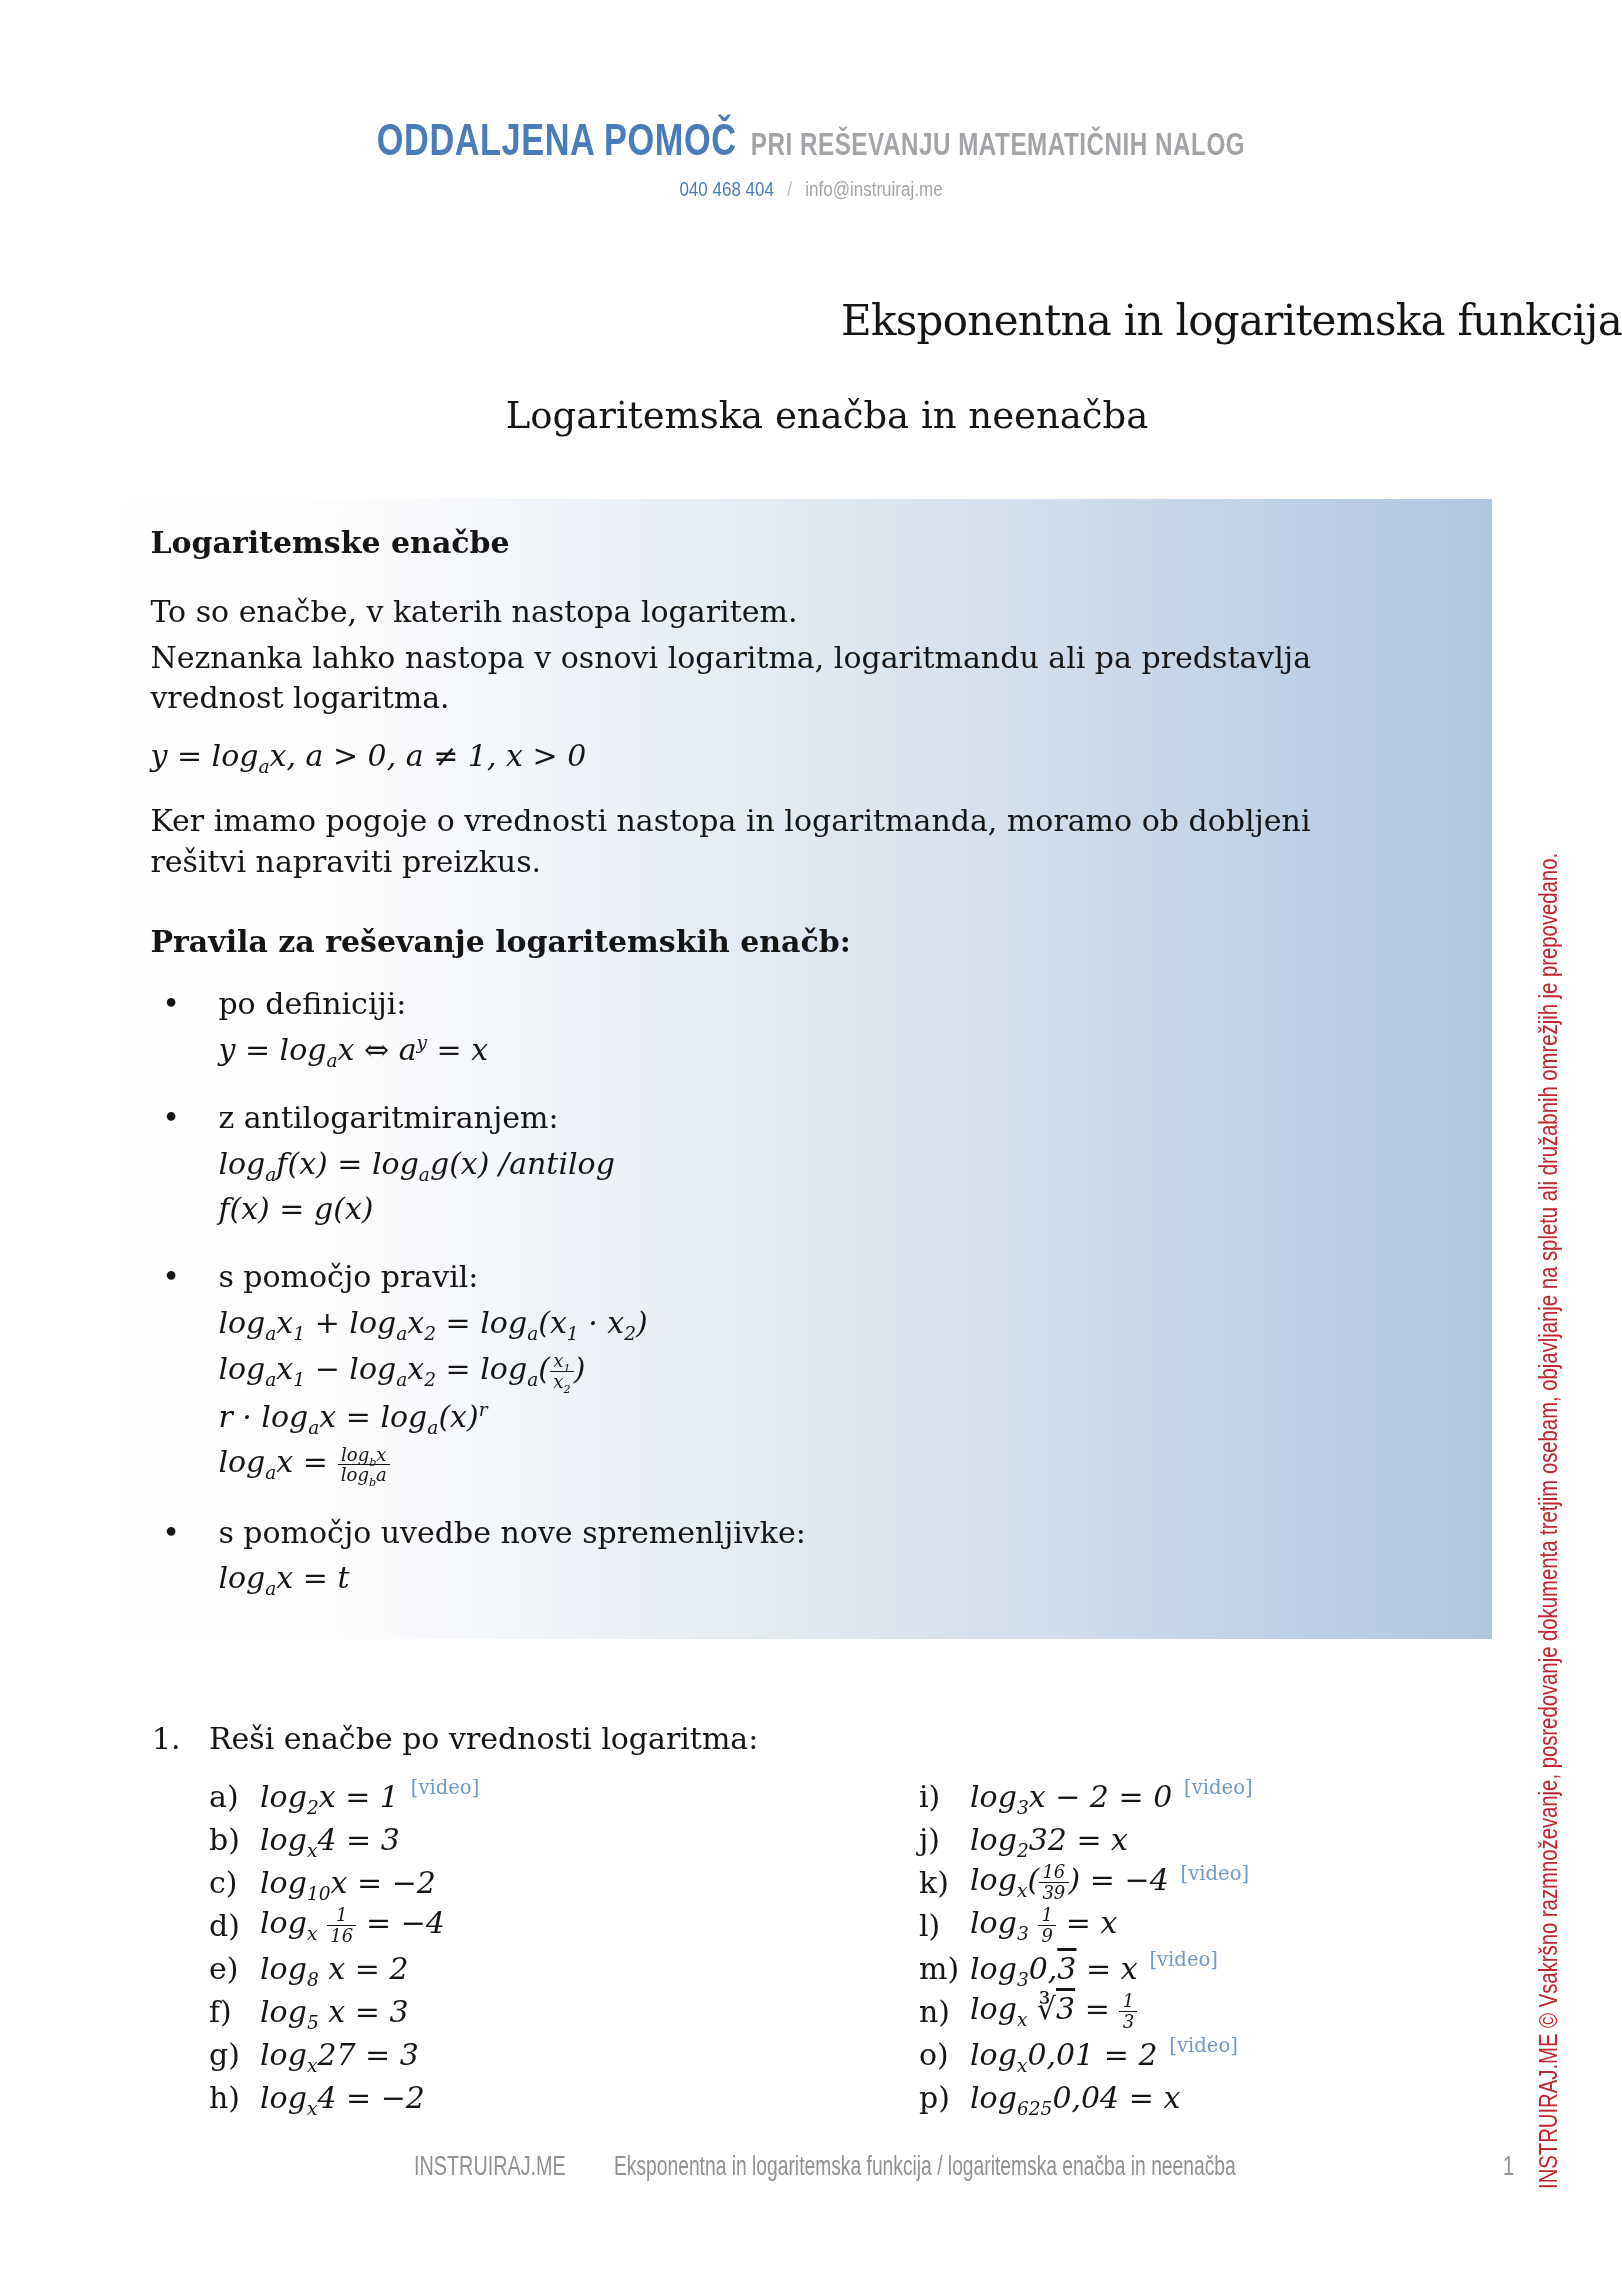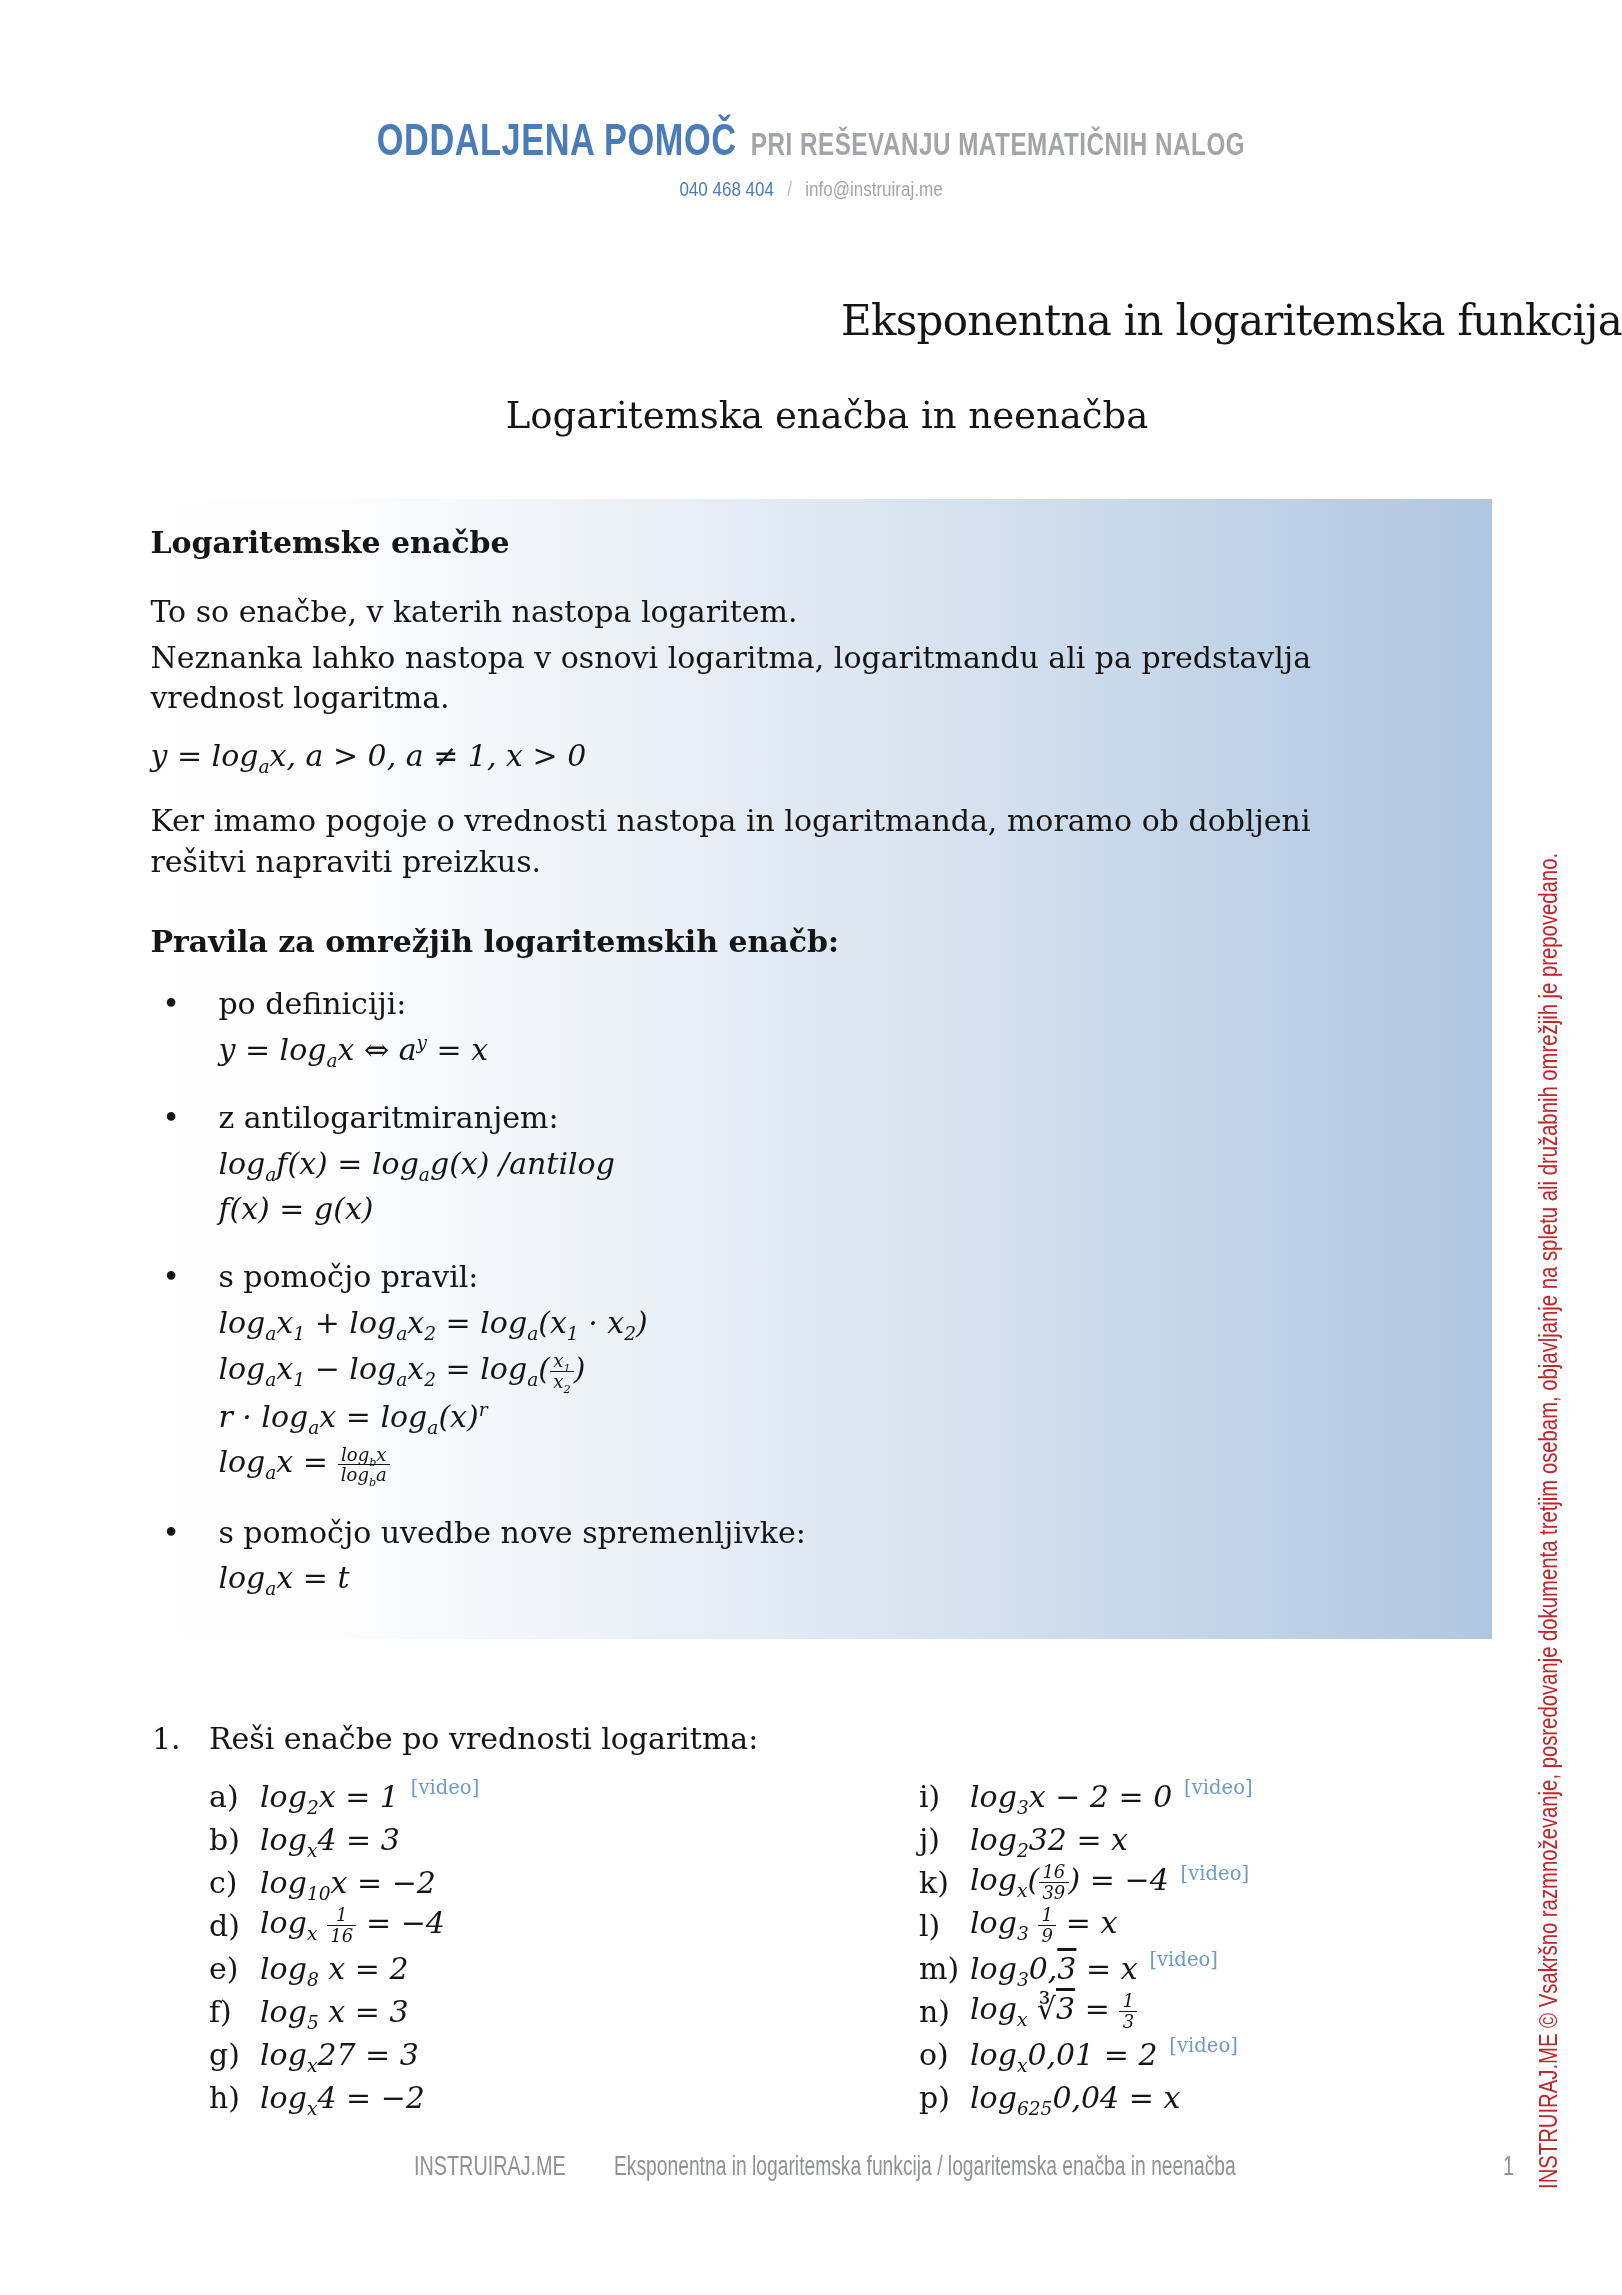--- a/index.html
+++ b/index.html
@@ -94,21 +94,21 @@
 
   <h1 class="title">Eksponentna in logaritemska funkcija</h1>
   <h2 class="subtitle">Logaritemska enačba in neenačba</h2>
 
   <section class="box">
     <h3>Logaritemske enačbe</h3>
     <p class="p1">To so enačbe, v katerih nastopa logaritem.</p>
     <p class="p2">Neznanka lahko nastopa v osnovi logaritma, logaritmandu ali pa predstavlja vrednost logaritma.</p>
     <div class="formula domain">y = log<sub>a</sub>x, a &gt; 0, a ≠ 1, x &gt; 0</div>
     <p class="p3">Ker imamo pogoje o vrednosti nastopa in logaritmanda, moramo ob dobljeni rešitvi napraviti preizkus.</p>
-    <h4>Pravila za omrežjih logaritemskih enačb:</h4>
+    <h4>Pravila za reševanje logaritemskih enačb:</h4>
     <ul class="rules">
       <li>
         <div class="rlabel">po definiciji:</div>
         <div class="formula">y = log<sub>a</sub>x ⇔ a<sup>y</sup> = x</div>
       </li>
       <li>
         <div class="rlabel">z antilogaritmiranjem:</div>
         <div class="formula">log<sub>a</sub>f(x) = log<sub>a</sub>g(x) /antilog</div>
         <div class="formula">f(x) = g(x)</div>
       </li>

